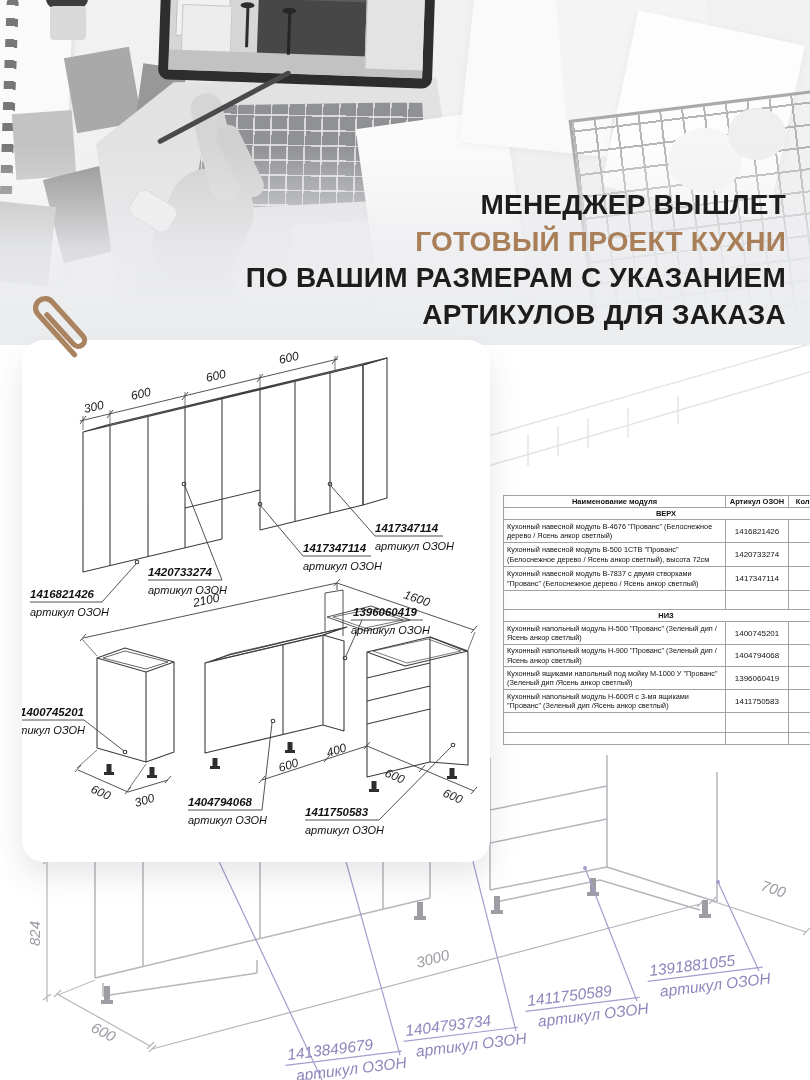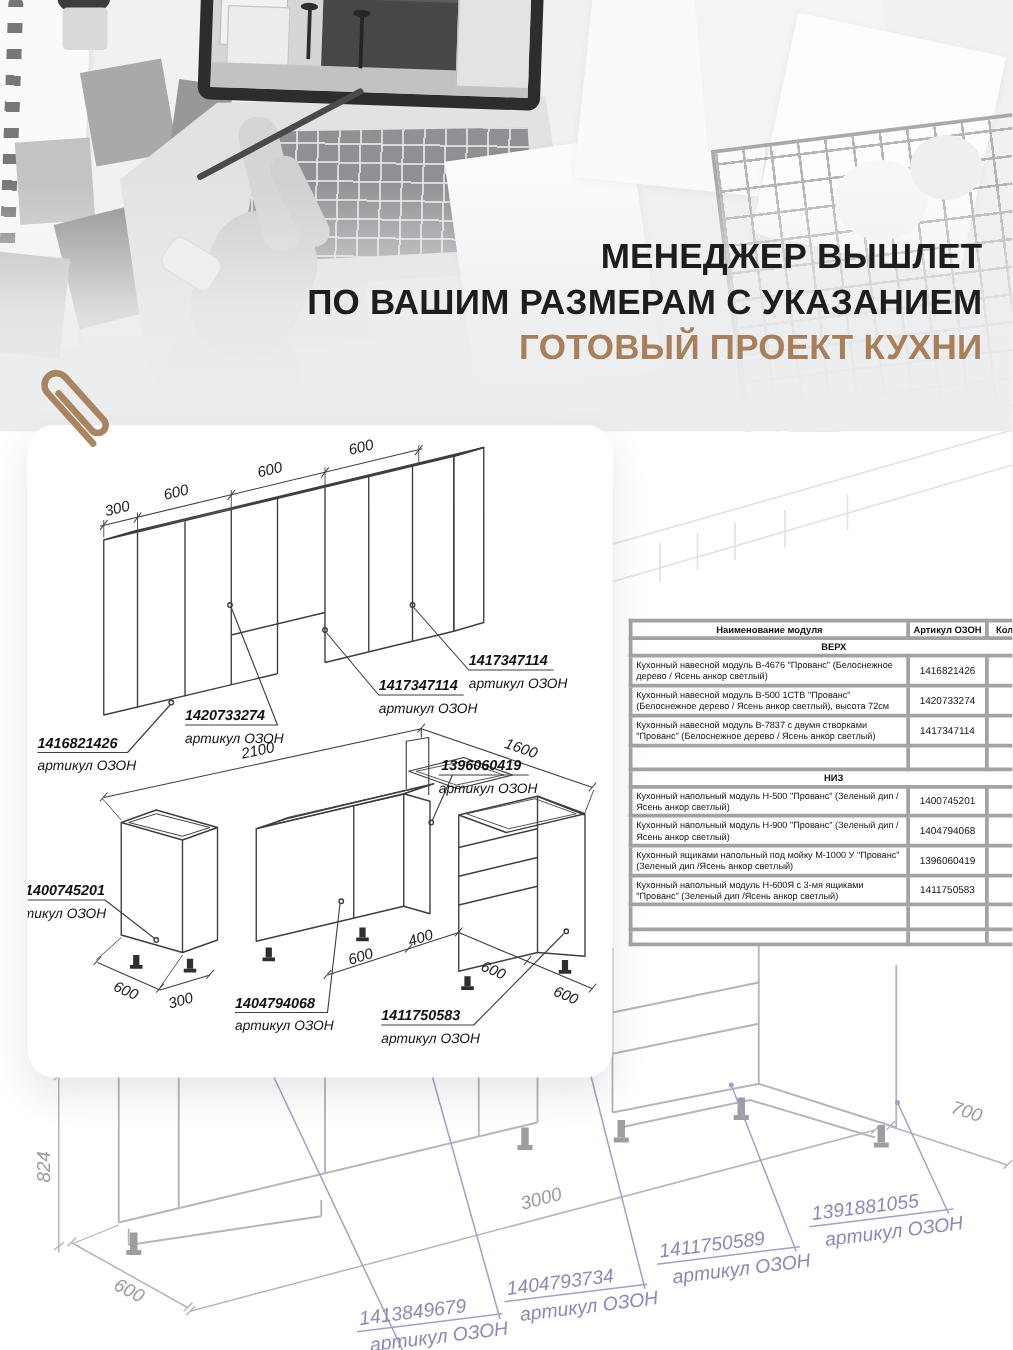--- a/index.html
+++ b/index.html
@@ -63,21 +63,21 @@
   .headline{position:absolute;top:187px;right:24px;z-index:3;text-align:right;
             font-size:28px;line-height:36.5px;font-weight:700;letter-spacing:.2px;color:#1d1d1d;}
 
   
   .faint-sketch{position:absolute;left:488px;top:338px;z-index:1;}
 
   
   .table-backing{position:absolute;left:495px;top:472px;width:370px;height:283px;background:#fff;border-radius:6px 0 0 6px;z-index:2;}
   table.order{position:absolute;left:503px;top:495px;width:325px;border-collapse:collapse;z-index:3;
               table-layout:fixed;font-size:7.5px;color:#111;}
-  table.order td,table.order th{border:3px solid #a3a3a3;padding:1px 3px;vertical-align:middle;overflow:hidden;}
+  table.order td,table.order th{border:1px solid #a3a3a3;padding:1px 3px;vertical-align:middle;overflow:hidden;}
   table.order th{font-weight:700;text-align:center;padding:1px 2px;}
   td.sec{text-align:center;font-weight:700;height:10px;}
   td.mod{font-size:7.3px;line-height:1.28;}
   td.art{text-align:center;font-size:8px;}
   tr.hdr{height:11px;} tr.row{height:23px;} tr.empty1{height:19px;} tr.empty2{height:20px;} tr.empty3{height:12px;}
 
   
   .card{position:absolute;left:22px;top:340px;width:468px;height:522px;background:#fff;border-radius:22px;
         box-shadow:0 14px 30px rgba(60,60,70,.12);z-index:5;overflow:hidden;}
   .paperclip{position:absolute;left:28px;top:286px;z-index:6;}
@@ -132,22 +132,23 @@
     <div class="palm"></div>
     <div class="finger1"></div>
     <div class="finger2"></div>
     <div class="pencil"></div>
     <div class="watch"></div>
   </div>
   <div class="hero-fade"></div>
 
   <div class="headline">
     <div>МЕНЕДЖЕР ВЫШЛЕТ</div>
+    <div style="color:#a87f58">ГОТОВЫЙ ПРОЕКТ КУХНИ</div>
     <div>ПО ВАШИМ РАЗМЕРАМ С УКАЗАНИЕМ</div>
-    <div style="color:#a87f58">ГОТОВЫЙ ПРОЕКТ КУХНИ</div>
+    <div>АРТИКУЛОВ ДЛЯ ЗАКАЗА</div>
   </div>
 
   <svg class="faint-sketch" width="322" height="140">
     <g stroke="#e3e3e7" stroke-width="1.4" fill="none">
       <path d="M0,128 L322,34"></path>
         <path d="M0,98 L322,6"></path>
       <path d="M40,96 L40,128"></path>
         <path d="M70,88 L70,118"></path>
         <path d="M100,80 L100,110"></path>
       <path d="M140,70 L140,100"></path>

